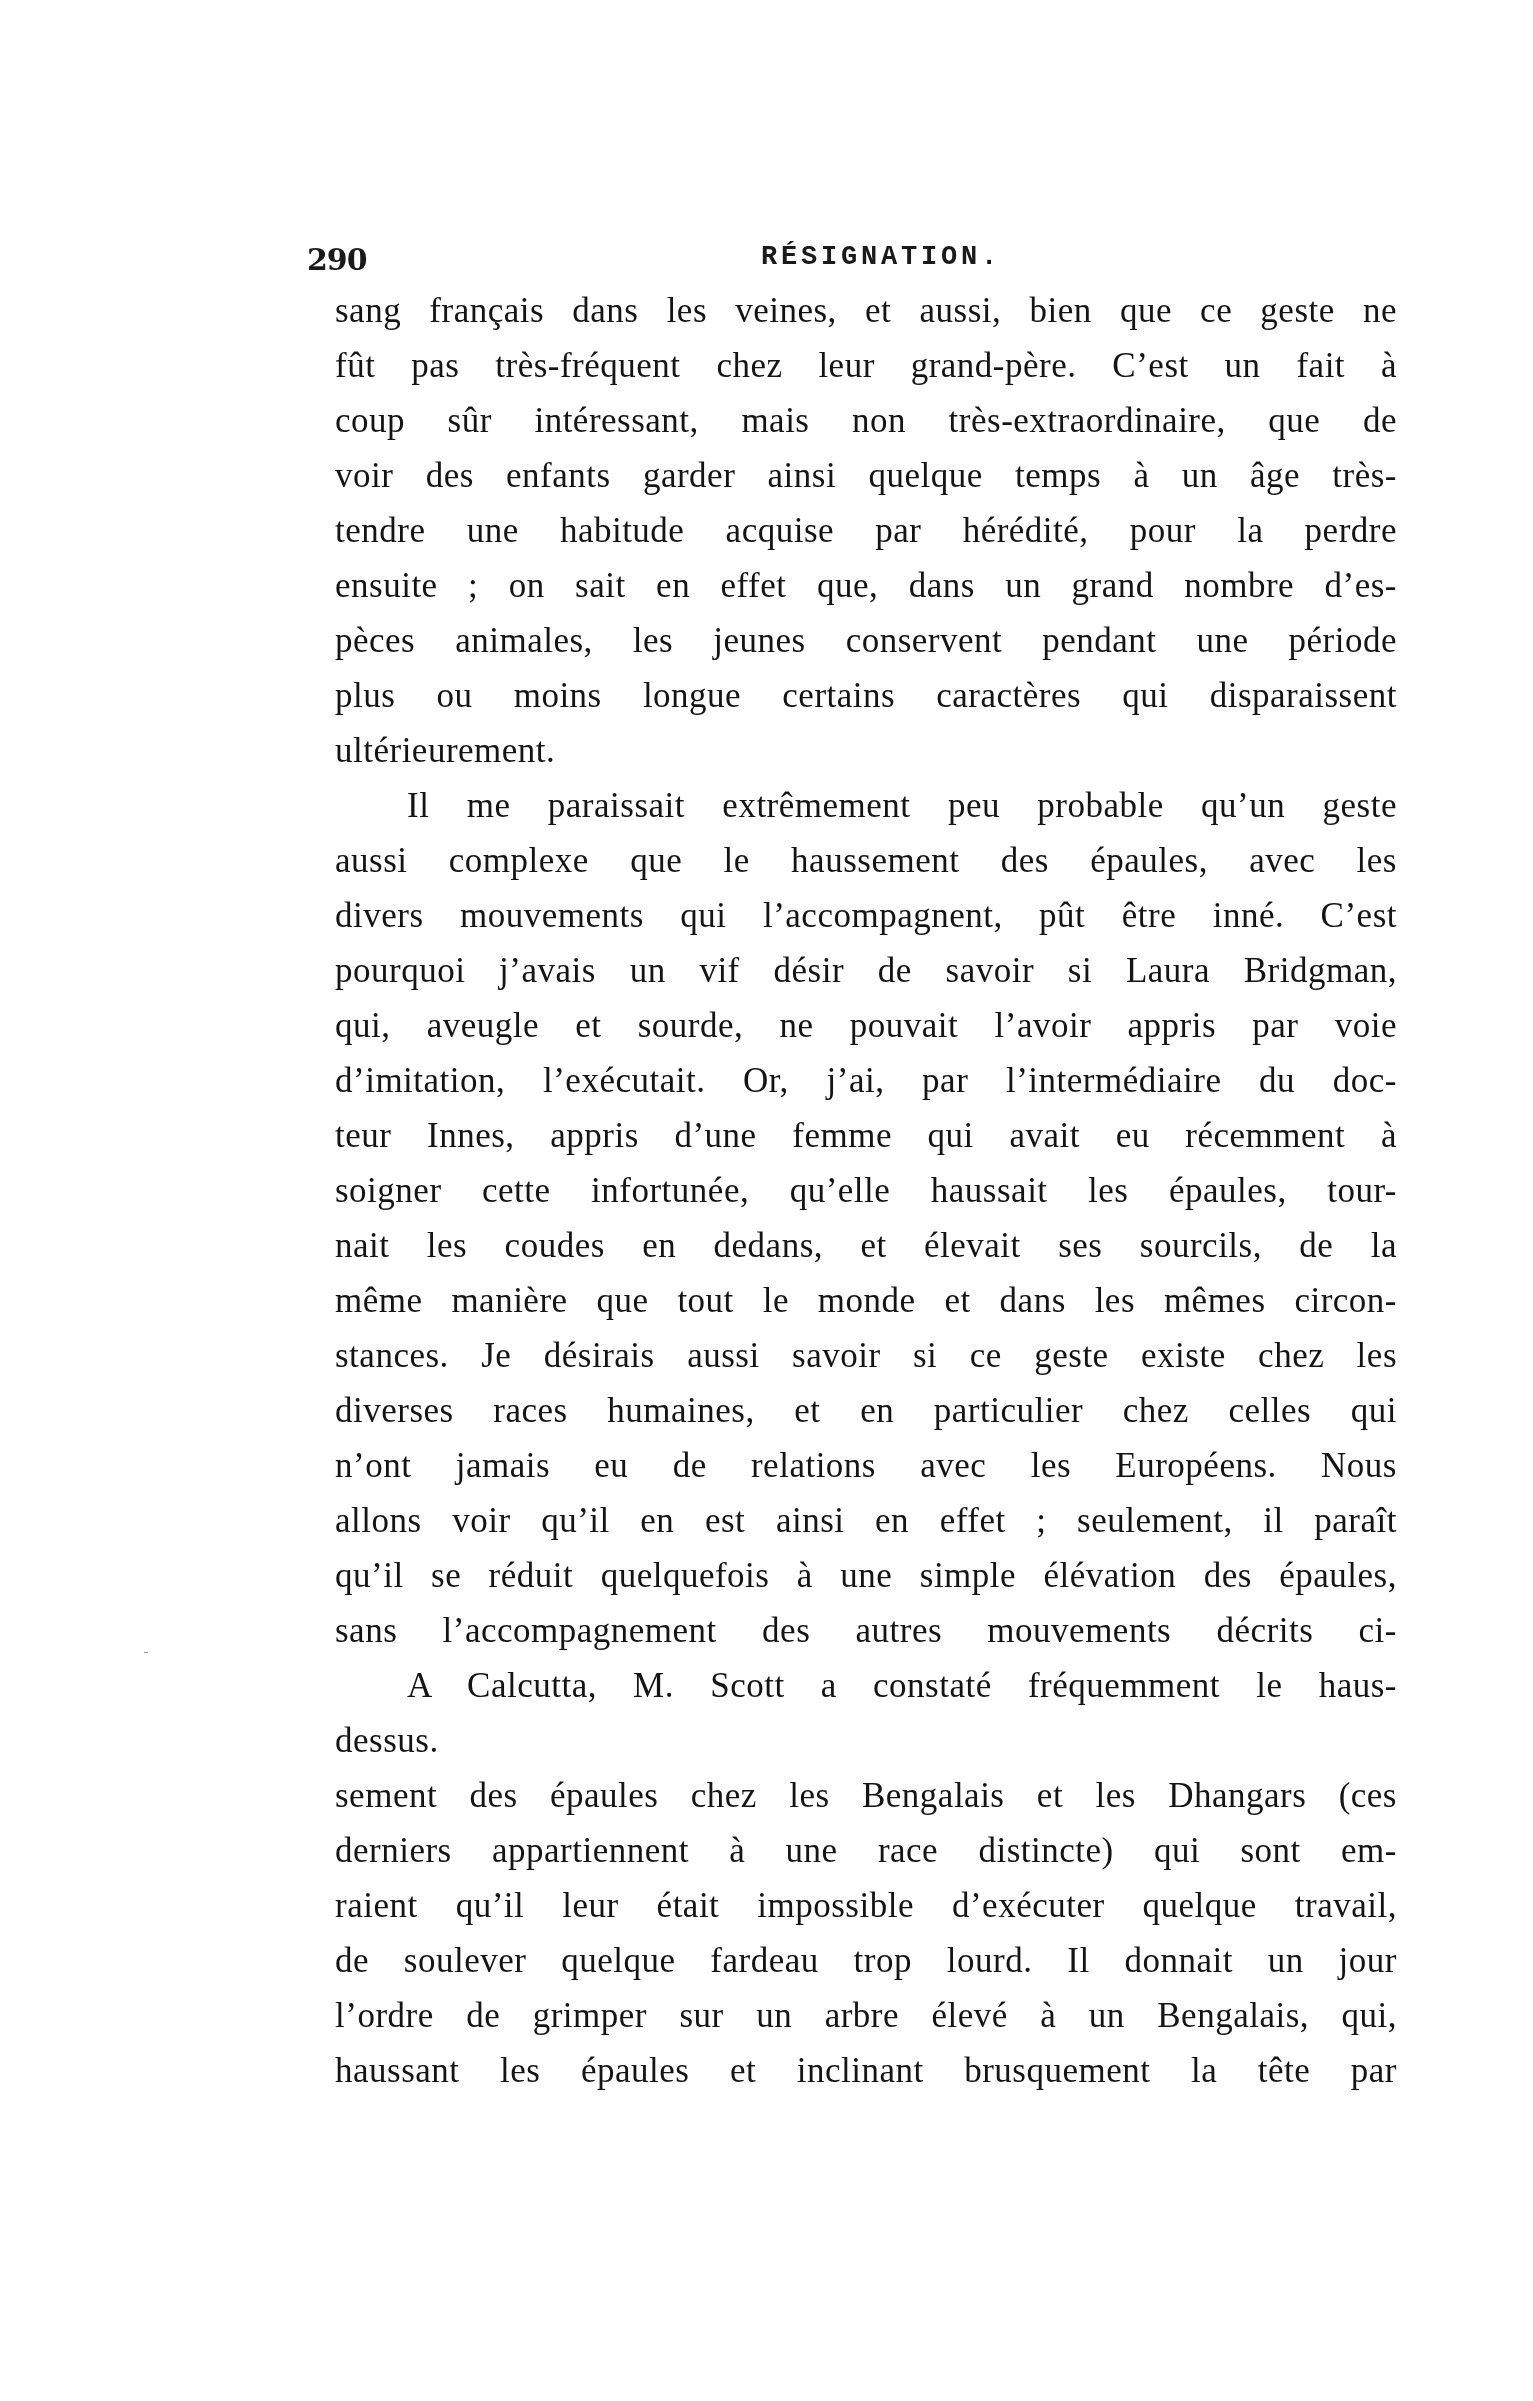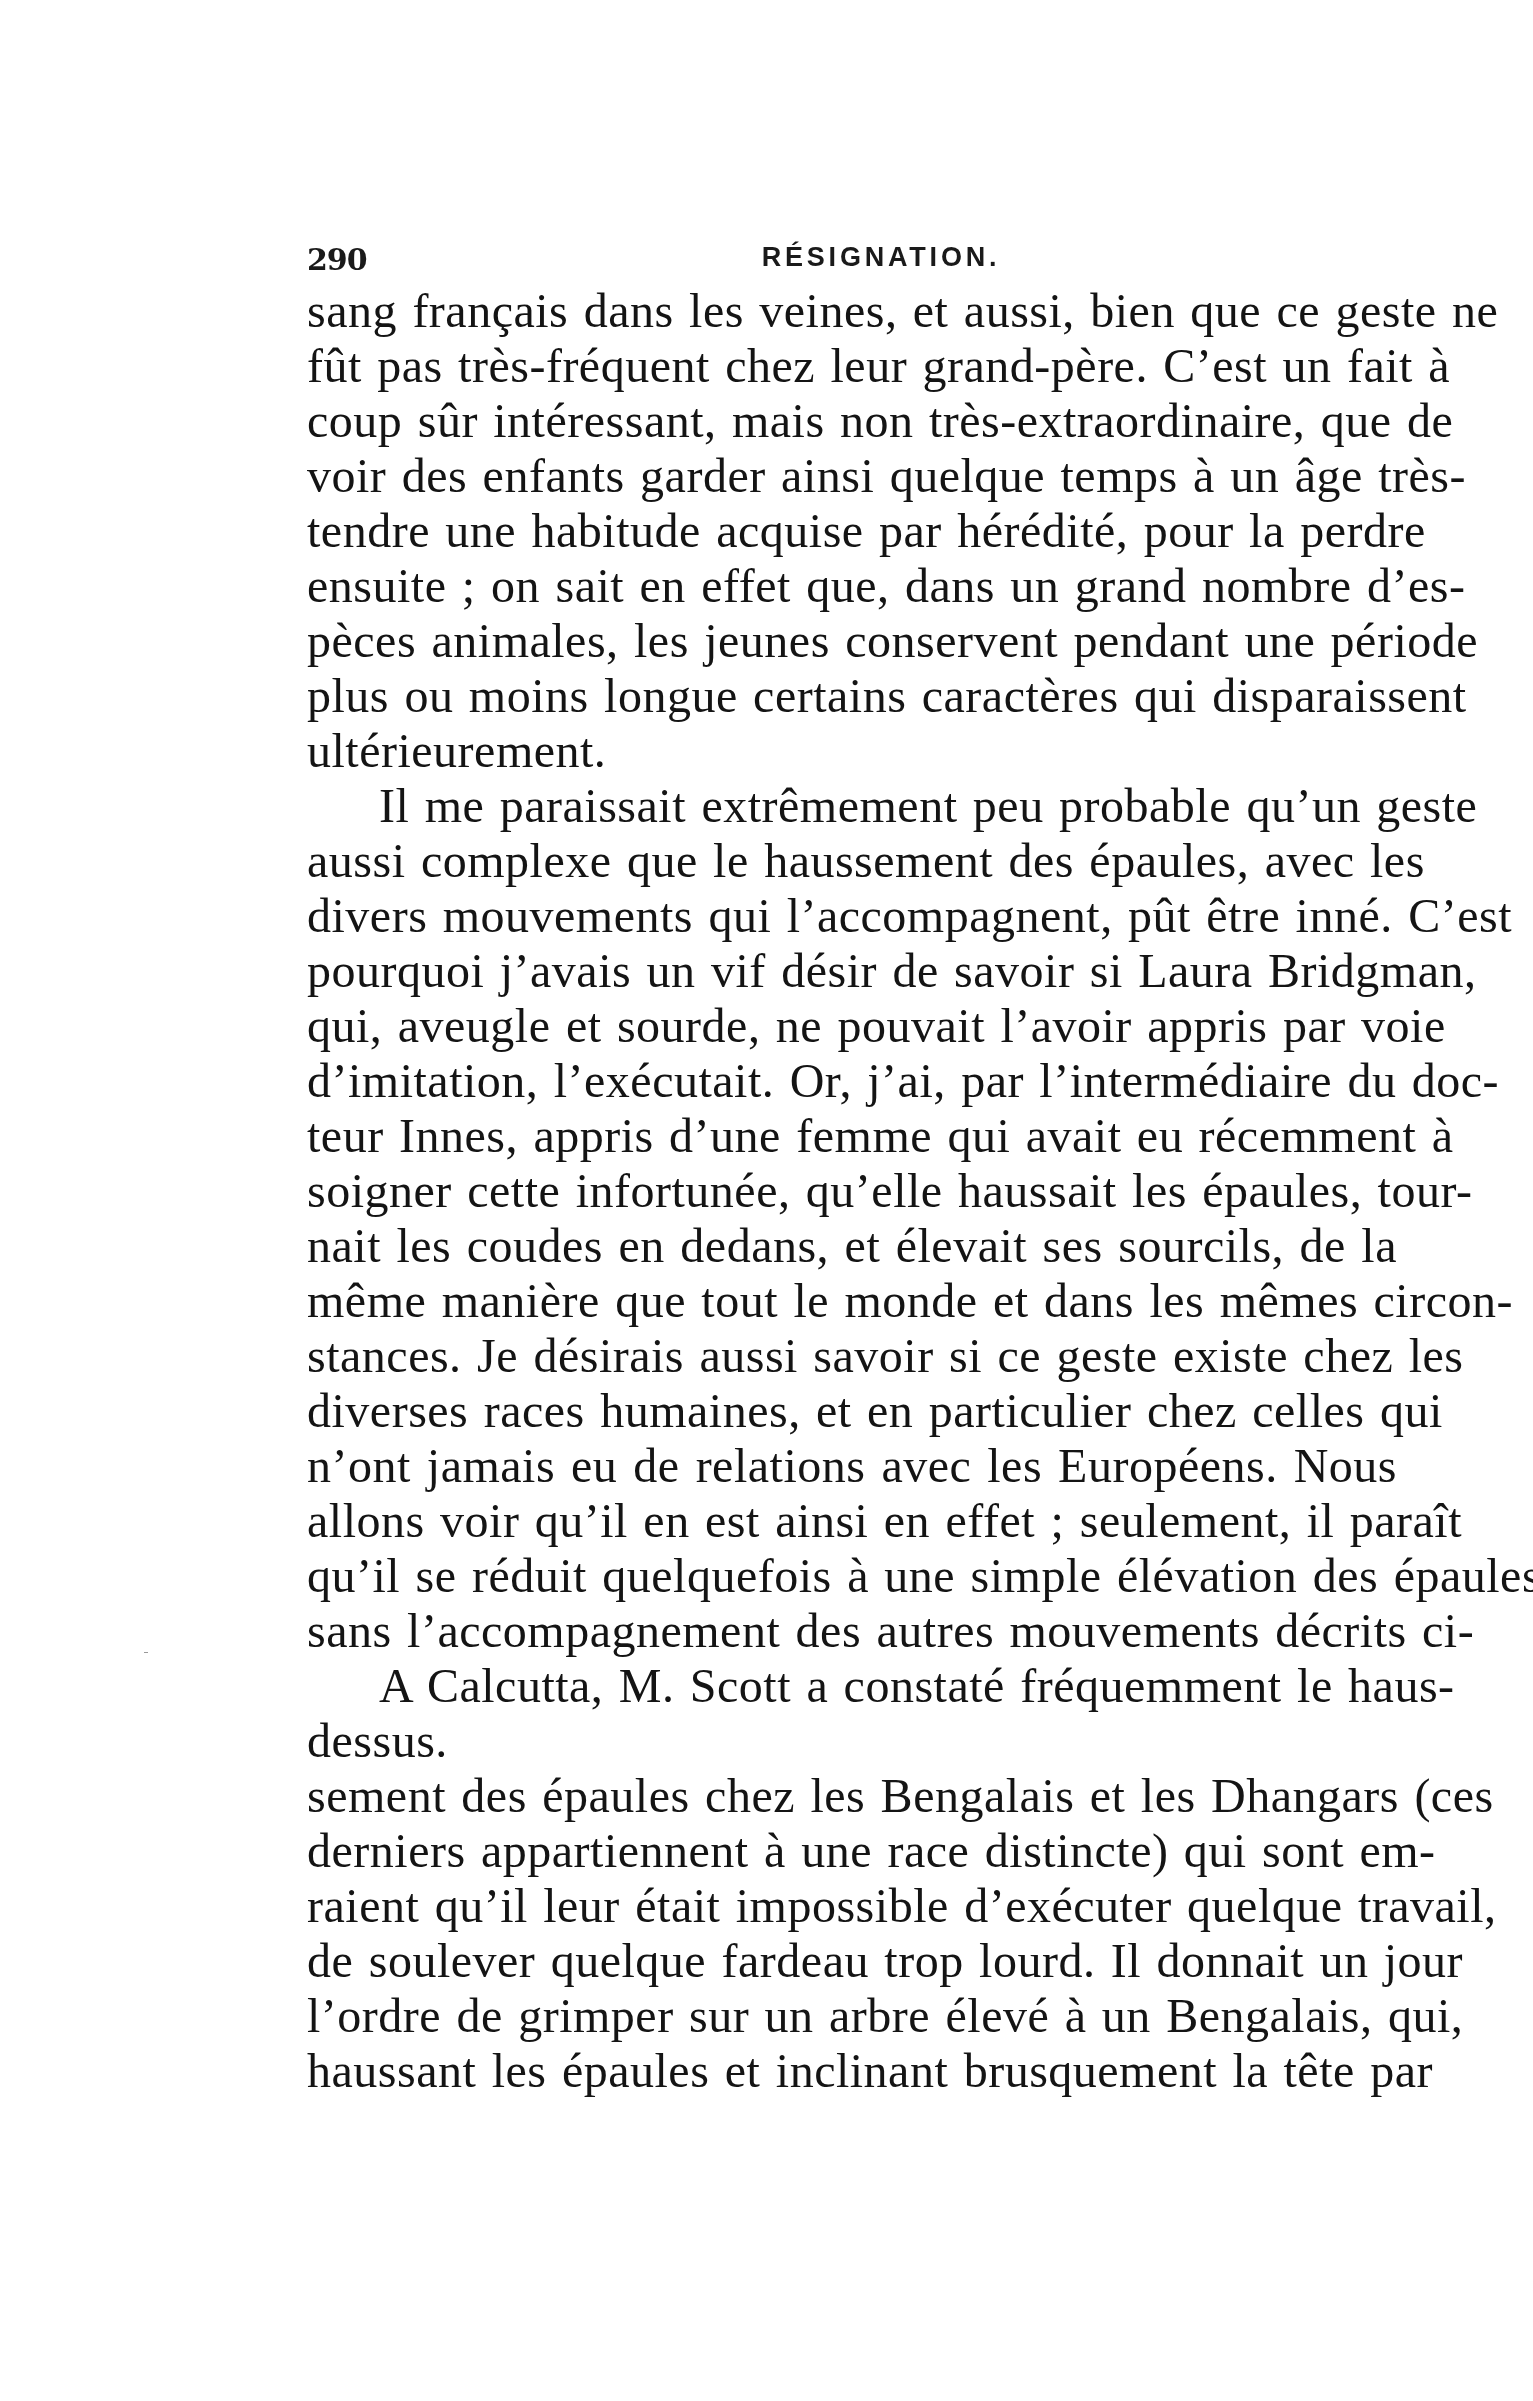--- a/index.html
+++ b/index.html
@@ -1,22 +1,22 @@
 <!DOCTYPE html>
 <html style="font-size:7.7px"><head>
 <meta charset="utf-8">
 <style>
   html, body { margin: 0; padding: 0; background: #ffffff; }
   body { width: 1533px; height: 2570px; position: relative; overflow: hidden; }
   .page { position: absolute; left: 0; top: 0; width: 1533px; height: 2570px; background: #ffffff; }
   .header { position: absolute; top: 226px; left: 307px; width: 1090px; height: 43px; margin-top: 16px; }
   .pagenum { position: absolute; left: 0; top: 0; font-family: "DejaVu Serif", serif; font-weight: bold; font-size: 30px; color: #1a1a1a; letter-spacing: -1px; }
-  .runhead { position: absolute; left: 0; right: 0; top: 0; text-align: center; font-family: Liberation Sans, sans-serif; font-weight: bold; font-size: 27px; color: #1a1a1a; letter-spacing: 3.8px; padding-left: 58px; }
+  .runhead { position: absolute; left: 0; right: 0; top: 0; text-align: center; font-family: Liberation Mono, monospace; font-weight: bold; font-size: 27px; color: #1a1a1a; letter-spacing: 3.8px; padding-left: 58px; }
   .body { position: absolute; left: 307px; top: 283px; width: 1090px; }
-  .line { display: block; height: 55px; line-height: 55px; font-family: "Liberation Serif", serif; font-size: 48px; color: #141414; white-space: nowrap; text-align: justify; text-align-last: justify; letter-spacing: 0.5px; word-spacing: 2.9px; }
+  .line { display: block; height: 55px; line-height: 55px; font-family: "Liberation Serif", serif; font-size: 35px; color: #141414; white-space: nowrap; text-align: justify; text-align-last: justify; letter-spacing: 0.5px; word-spacing: 2.9px; margin-left: 28px; }
   .line.last { text-align-last: left; }
   .line.indent { padding-left: 72px; }
   .speck { position: absolute; left: 144px; top: 1652px; width: 3.8px; height: 1.4px; background: #999; }
 </style>
 </head>
 <body>
 
 <div class="page">
   <div class="header">
     <span class="pagenum">290</span>

